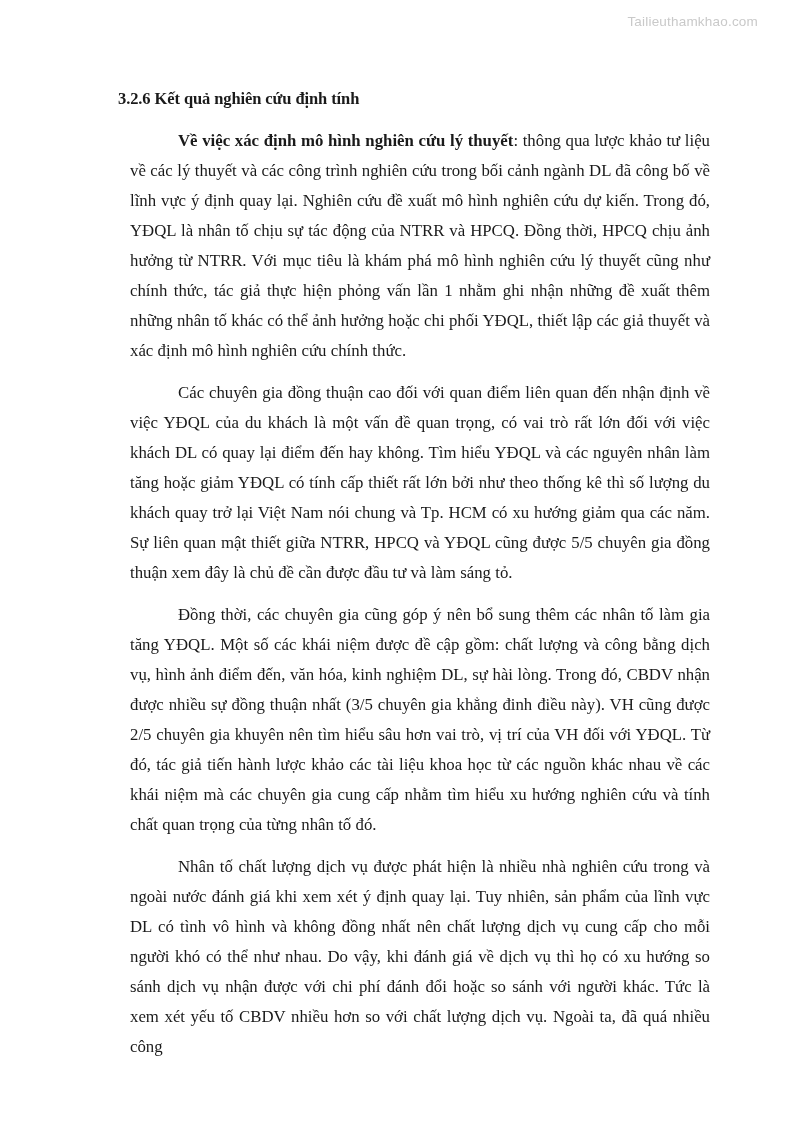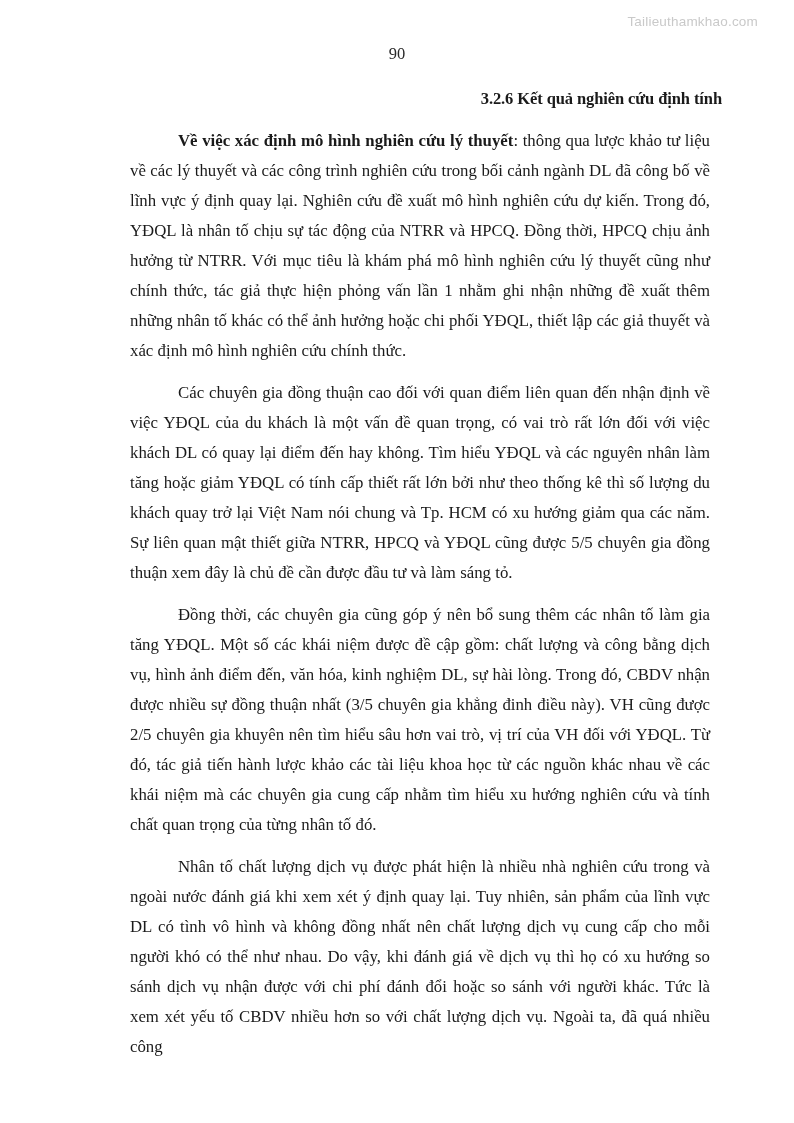--- a/index.html
+++ b/index.html
@@ -40,21 +40,21 @@
     position: absolute;
     left: 118px;
     top: 84px;
     width: 604px;
   }
   .heading {
     font-size: 16.5px;
     font-weight: bold;
     line-height: 30px;
     margin: 0 0 2px 0;
-    text-align: right;
+    text-align: left;
     letter-spacing: -0.1px;
   }
   p.body-par {
     font-size: 16.8px;
     line-height: 30px;
     margin: 12px;
     text-align: justify;
     text-justify: inter-word;
     text-indent: 48px;
     hyphens: none;
@@ -64,21 +64,20 @@
     font-weight: bold;
   }
 </style>
 </head>
 <body>
 
 <div class="page">
 
   <div class="watermark">Tailieuthamkhao.com</div>
 
-  <div class="page-number">90</div>
 
   <div class="content">
 
     <h3 class="heading">3.2.6 Kết quả nghiên cứu định tính</h3>
 
     <p class="body-par"><span class="lead">Về việc xác định mô hình nghiên cứu lý thuyết</span><span>: thông qua lược khảo tư liệu về các lý thuyết và các công trình nghiên cứu trong bối cảnh ngành DL đã công bố về lĩnh vực ý định quay lại. Nghiên cứu đề xuất mô hình nghiên cứu dự kiến. Trong đó, YĐQL là nhân tố chịu sự tác động của NTRR và HPCQ. Đồng thời, HPCQ chịu ảnh hưởng  từ NTRR. Với mục tiêu là khám phá mô hình nghiên cứu lý thuyết cũng như chính thức, tác giả thực hiện phỏng vấn lần 1 nhằm ghi nhận những đề xuất thêm những nhân tố khác có thể ảnh hưởng hoặc chi phối YĐQL, thiết lập các giả thuyết và xác định mô hình nghiên cứu chính thức.</span></p>
 
     <p class="body-par"><span>Các chuyên gia đồng thuận cao đối với quan điểm liên quan đến nhận định về việc YĐQL của du khách là một vấn đề quan trọng, có vai trò rất lớn đối với việc khách DL có quay lại điểm đến hay không. Tìm hiểu YĐQL và các nguyên nhân làm tăng hoặc giảm YĐQL có tính cấp thiết rất lớn bởi như theo thống kê thì số lượng du khách quay trở lại Việt Nam nói chung và Tp. HCM có xu hướng giảm qua các năm. Sự liên quan mật thiết giữa NTRR, HPCQ và YĐQL cũng được 5/5 chuyên gia đồng thuận xem đây là chủ đề cần được đầu tư và làm sáng tỏ.</span></p>
 
     <p class="body-par"><span>Đồng thời, các chuyên gia cũng góp ý nên bổ sung thêm các nhân tố làm gia tăng YĐQL. Một số các khái niệm được đề cập gồm: chất lượng và công bằng dịch vụ, hình ảnh điểm đến, văn hóa, kinh nghiệm DL, sự hài lòng. Trong đó, CBDV nhận được nhiều sự đồng thuận nhất (3/5 chuyên gia khẳng đinh điều này). VH cũng được 2/5 chuyên gia khuyên nên tìm hiểu sâu hơn vai trò, vị trí của VH đối với YĐQL. Từ đó, tác giả tiến hành lược khảo các tài liệu khoa học từ các nguồn khác nhau về các khái niệm mà các chuyên gia cung cấp nhằm tìm hiểu xu hướng nghiên cứu và tính chất quan trọng của từng nhân tố đó.</span></p>

